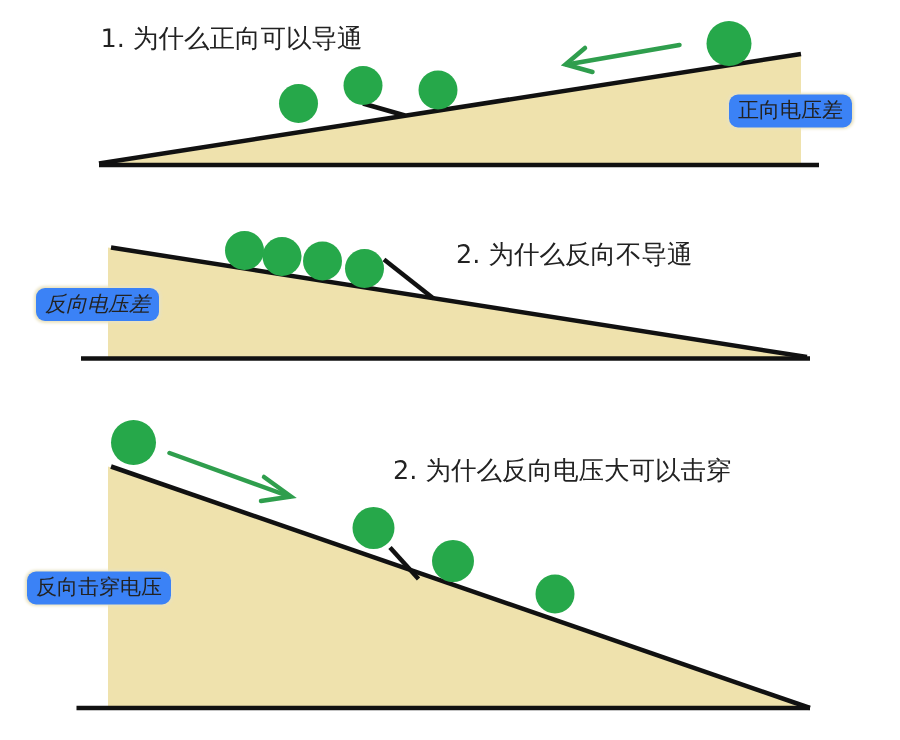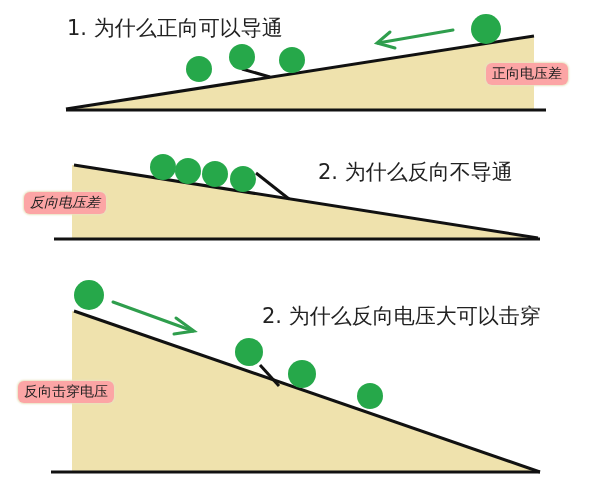--- a/index.html
+++ b/index.html
@@ -1,21 +1,21 @@
 <!DOCTYPE html>
 <html><head>
 <meta charset="utf-8">
 <style>
   html, body { margin: 0; padding: 0; background: #ffffff; }
   body { width: 600px; height: 493px; position: relative; overflow: hidden;
          font-family: "DejaVu Sans", "Liberation Sans", sans-serif; }
   svg.diagram { position: absolute; left: 0; top: 0; }
-  .title { position: absolute; font-size: 21px; color: #222; white-space: nowrap; }
+  .title { position: absolute; font-size: 17px; color: #222; white-space: nowrap; }
   .label { position: absolute; font-size: 14px; color: #222; white-space: nowrap;
-           background: #fca5a5; border-radius: 6px; padding: 2px 6px;
+           background: #3b82f6; border-radius: 6px; padding: 2px 6px;
            box-shadow: 0 0 2px 1px #e9e2c0; }
 </style>
 </head>
 <body>
 
 <svg class="diagram" width="600" height="493" viewBox="0 0 600 493">
 
   <g>
     <polygon points="68,110 534,36 534,110" fill="#efe2ad"></polygon>
     <line x1="66" y1="109" x2="534" y2="36" stroke="#111" stroke-width="3"></line>
@@ -54,17 +54,17 @@
     <g stroke="#2f9e4d" stroke-width="3" fill="none" stroke-linecap="round">
       <line x1="113" y1="302" x2="193" y2="331"></line>
       <polyline points="176,318 194,331 174,334"></polyline>
     </g>
   </g>
 </svg>
 
 <div class="title" style="left:67px; top:14px;">1. 为什么正向可以导通</div>
 <div class="label" style="left:486px; top:63px;">正向电压差</div>
 
-<div class="title" style="left:318px; top:158px;">2. 为什么反向不导通</div>
+<div class="title" style="left:304px; top:158px;">2. 为什么反向不导通</div>
 <div class="label" style="left:24px; top:192px;font-style:italic;">反向电压差</div>
 
 <div class="title" style="left:262px; top:302px;">2. 为什么反向电压大可以击穿</div>
 <div class="label" style="left:18px; top:381px;font-family:Liberation Mono, monospace;">反向击穿电压</div>
 
 </body></html>

